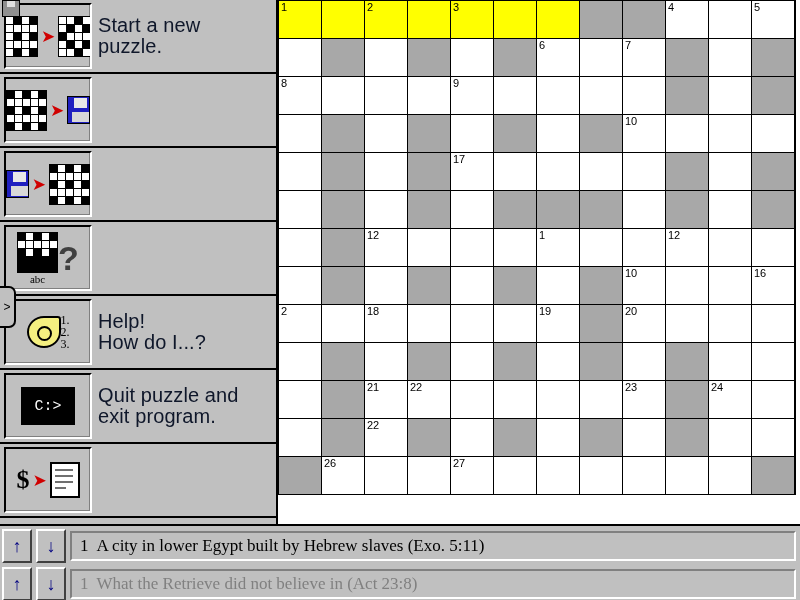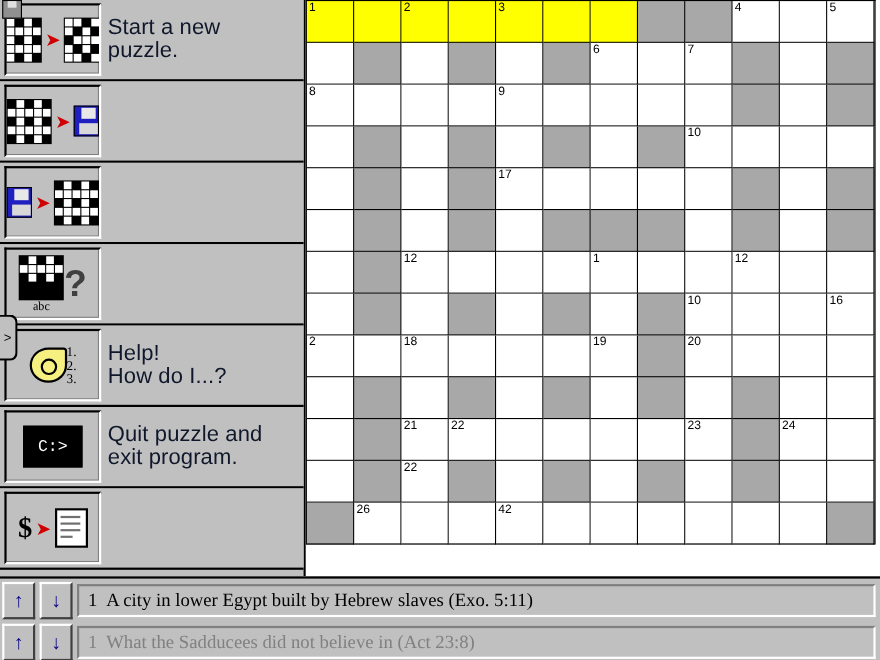--- a/index.html
+++ b/index.html
@@ -688,21 +688,21 @@
         <div class="cell block"></div>
         <div class="cell"></div>
         <div class="cell"></div>
         <div class="cell block"></div>
         <div class="cell">
           <span class="num">26</span>
         </div>
         <div class="cell"></div>
         <div class="cell"></div>
         <div class="cell">
-          <span class="num">42</span>
+          <span class="num">27</span>
         </div>
         <div class="cell"></div>
         <div class="cell"></div>
         <div class="cell"></div>
         <div class="cell"></div>
         <div class="cell"></div>
         <div class="cell"></div>
         <div class="cell block"></div>
       </div>
   </div>
@@ -724,17 +724,17 @@
 
     <div class="clue-row">
       <div class="arrow-btn">
         <span>↑</span>
       </div>
       <div class="arrow-btn">
         <span>↓</span>
       </div>
       <div class="clue-box inactive">
         <span class="clue-num">1</span>
-        <span>What the Sadducees did not believe in (Act 23:8)</span>
+        <span>What the Retrieve did not believe in (Act 23:8)</span>
       </div>
     </div>
   </div>
 </div>
 
 </body></html>

